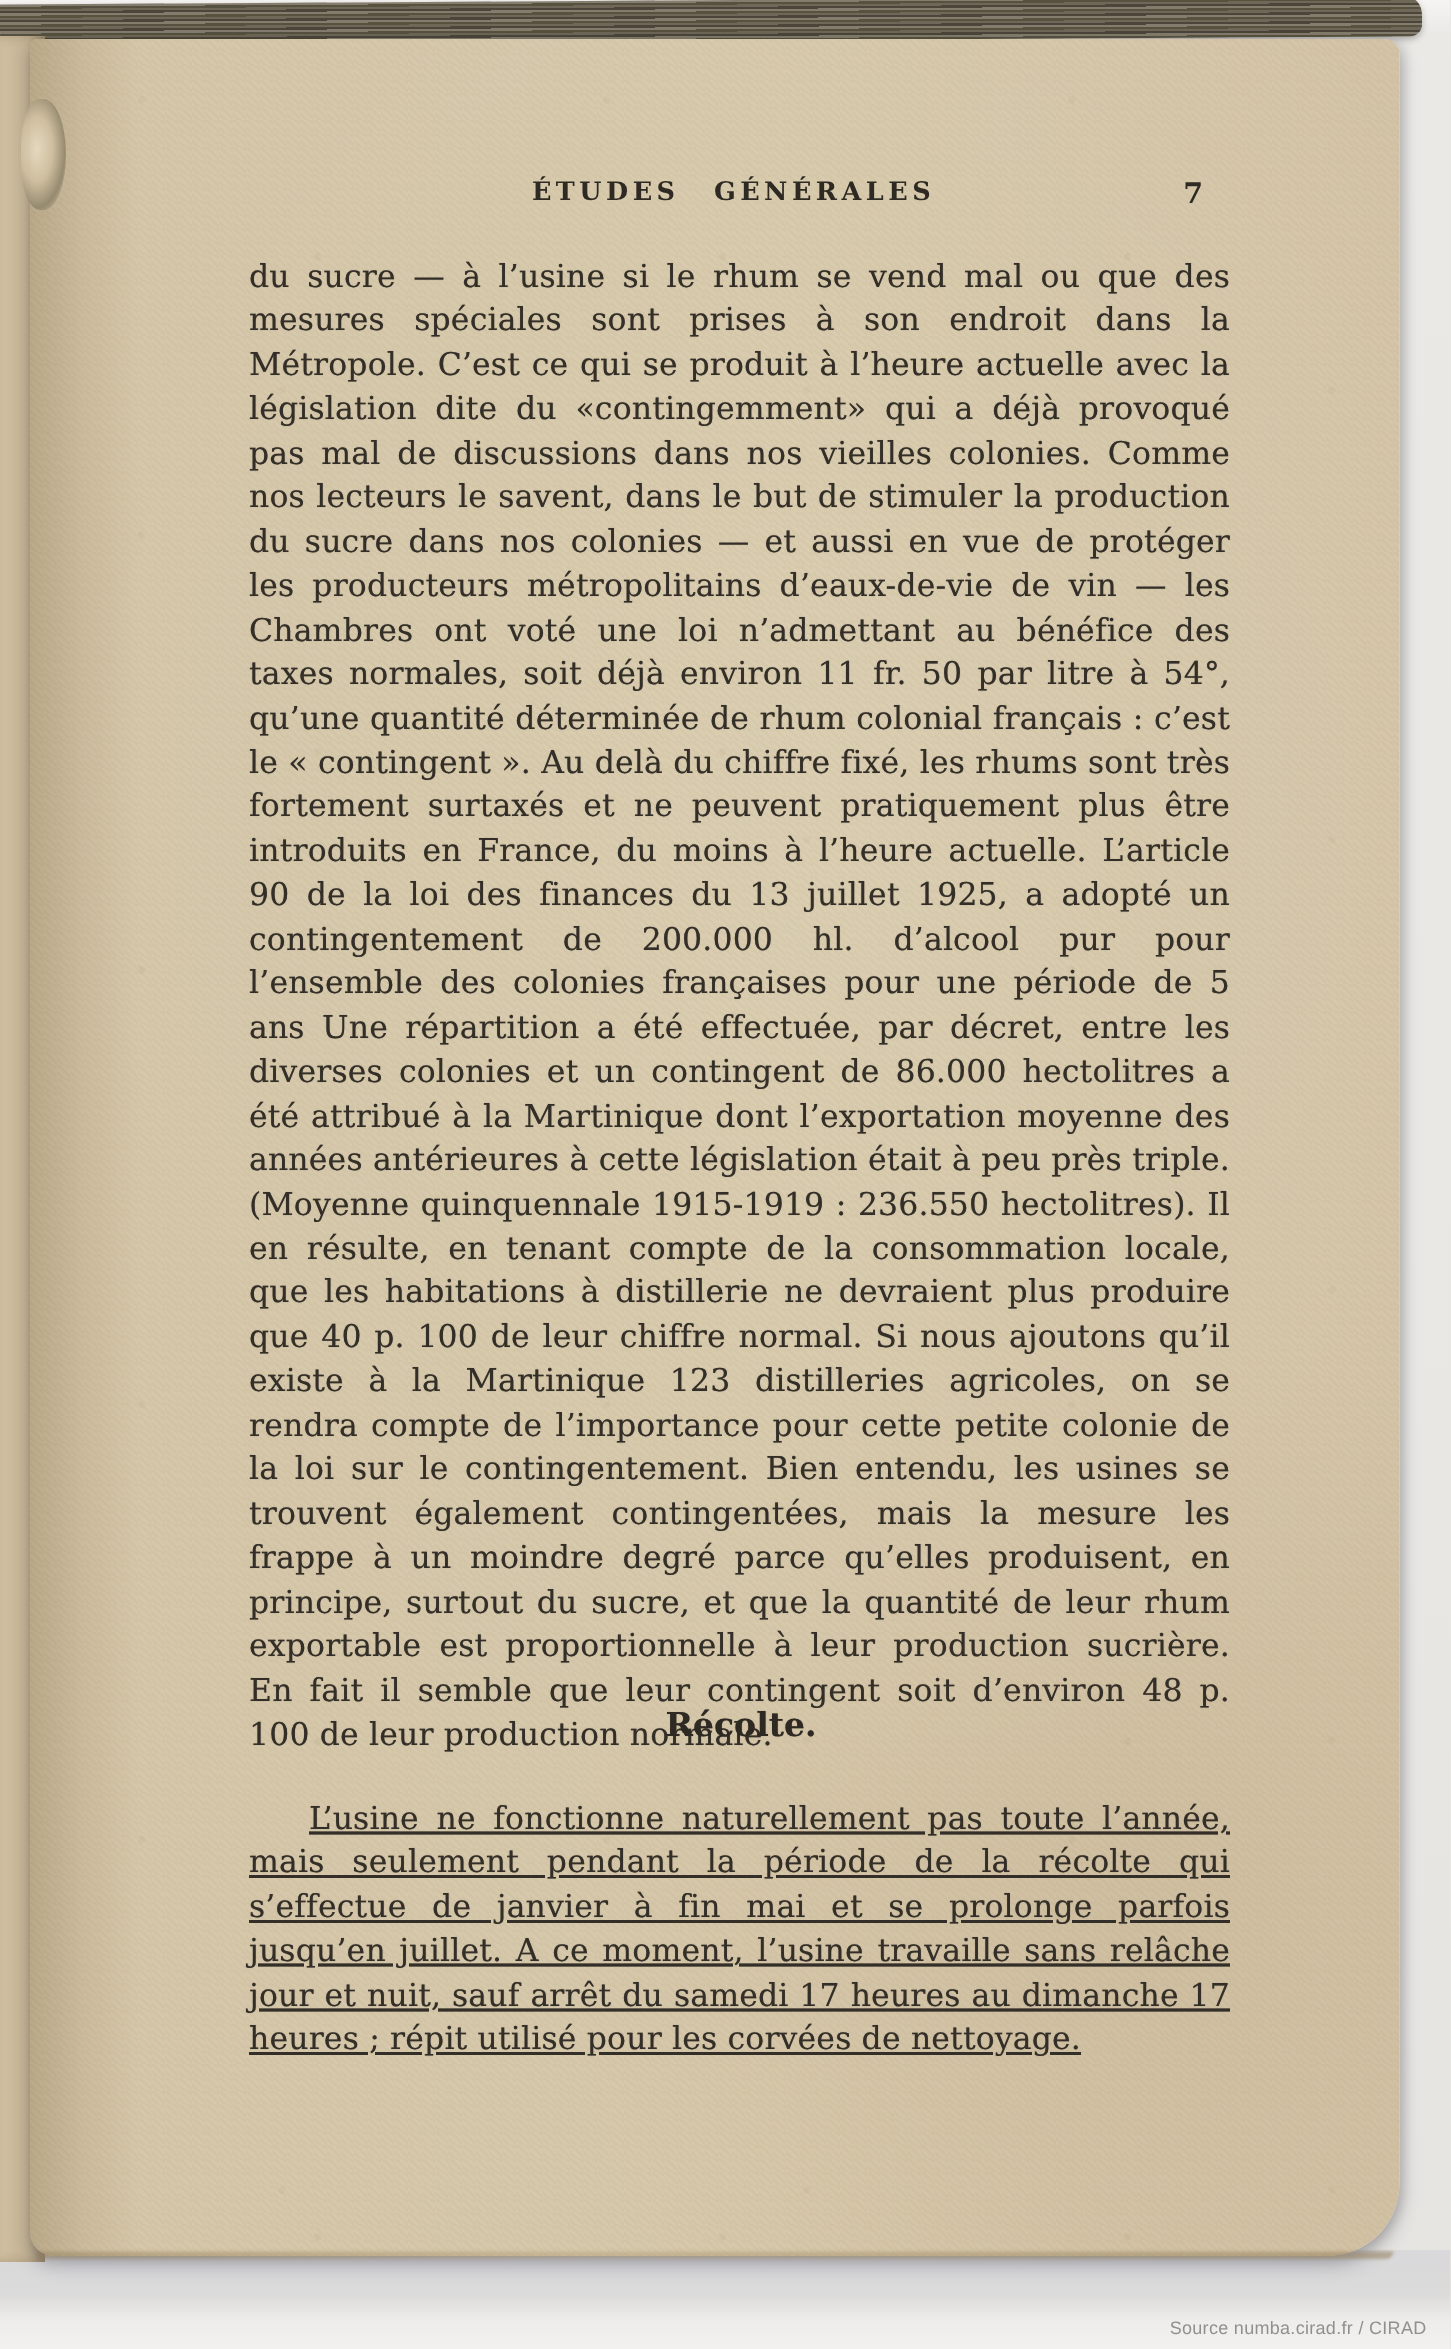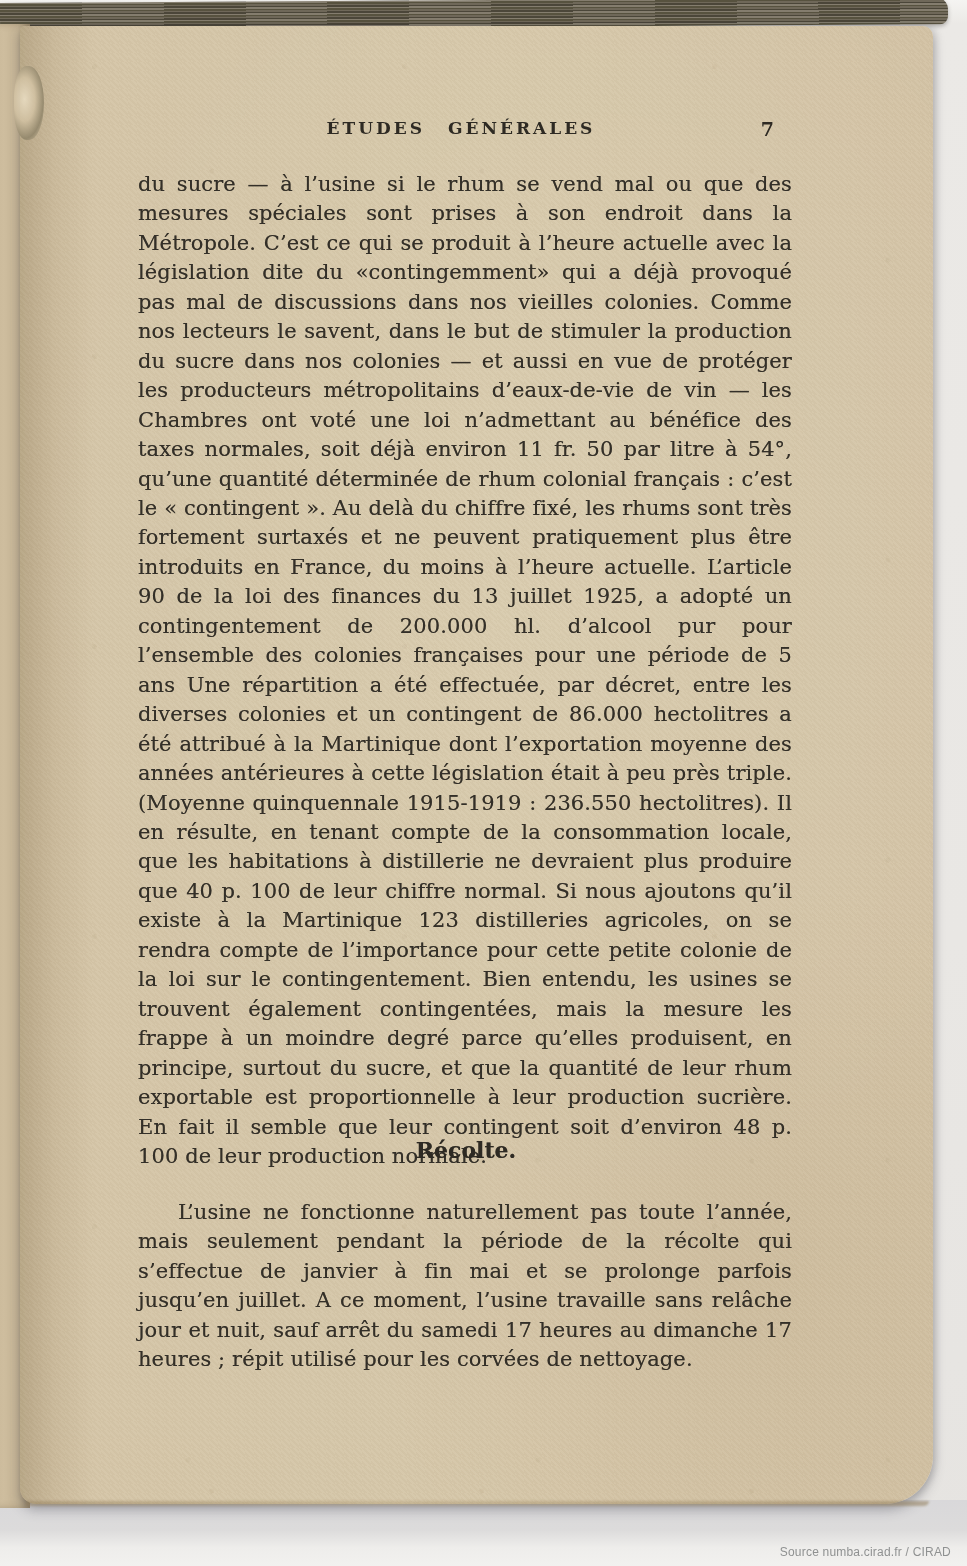--- a/index.html
+++ b/index.html
@@ -62,21 +62,21 @@
       repeating-linear-gradient(43deg, rgba(255,255,255,0.022) 0 2px, rgba(90,70,40,0.022) 2px 4px);
     background-size:310px 290px, 270px 330px, 350px 300px, 9px 9px;
   }
   
   .page::after {
     content:""; position:absolute; left:6px; right:4px; bottom:-2px; height:5px;
     background:linear-gradient(90deg, rgba(150,130,95,0.5), rgba(170,150,110,0.35) 40%, rgba(150,130,95,0.55));
     border-radius:0 0 40px 10px; filter:blur(1px);
   }
   .page-inner {
-    position:absolute; left:114px; top:0; width:654px; height:100%;
+    position:absolute; left:142px; top:0; width:654px; height:100%;
     color:#332f28;
   }
   .running-header {
     position:absolute; top:92px; left:0; width:100%;
     text-align:center;
     font-weight:bold; font-size:17px; letter-spacing:3px; word-spacing:14px;
     color:#2e2a23;
   }
   .page-number {
     position:absolute; right:14px; top:0;
@@ -90,21 +90,21 @@
     color:#332f28;
     text-shadow:0 0 0.5px rgba(40,35,25,0.55);
   }
   .par1 { top:140px; }
   .section-heading {
     position:absolute; top:1106px; left:0; width:100%; margin:5px;
     text-align:center; font-size:22px; font-weight:bold;
     color:#2e2a23;
     text-shadow:0 0 0.5px rgba(40,35,25,0.55);
   }
-  .par2 { top:1168px; text-indent:40px; }
+  .par2 { top:1168px; text-indent:40px;text-decoration:underline; }
   .footer {
     position:absolute; right:16px; bottom:7px;
     font-family:"Liberation Sans", sans-serif;
     font-size:12px; color:#8f9191; letter-spacing:0.2px;
   }
 </style>
 </head>
 <body>
 
 <div class="stage">

